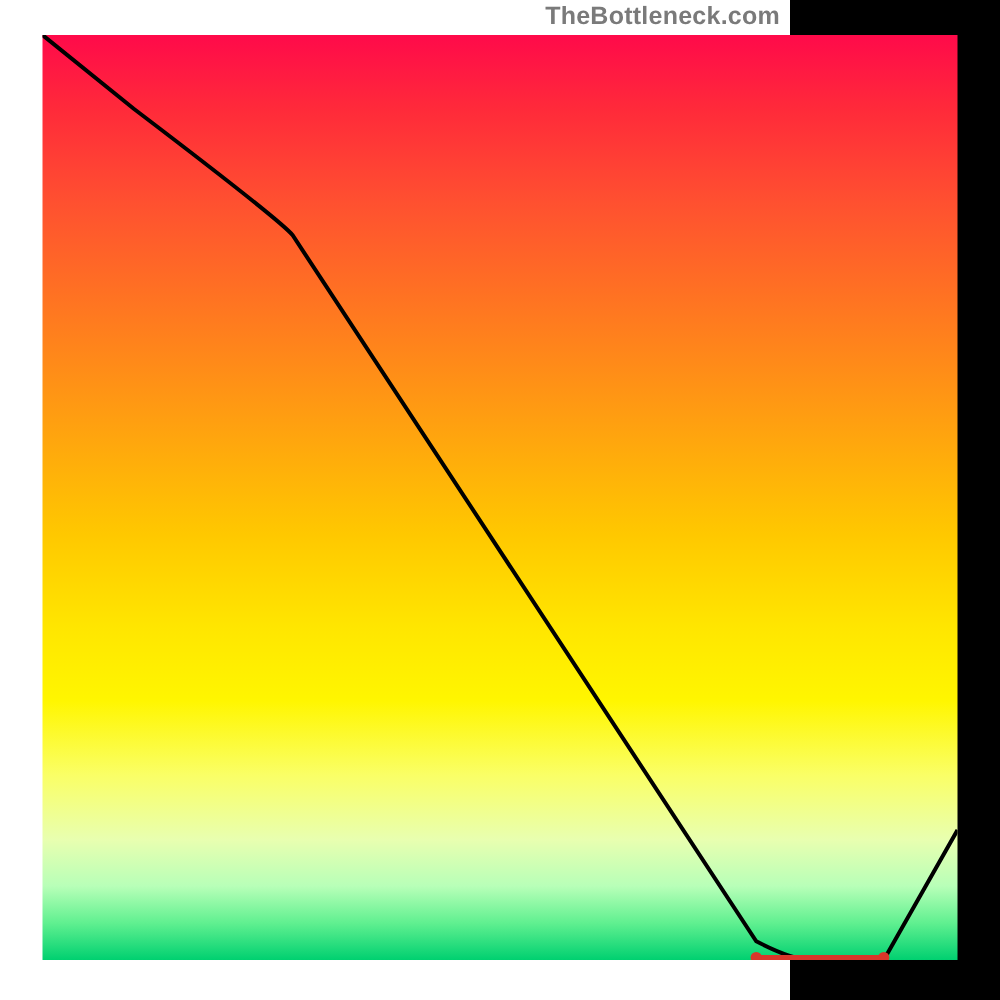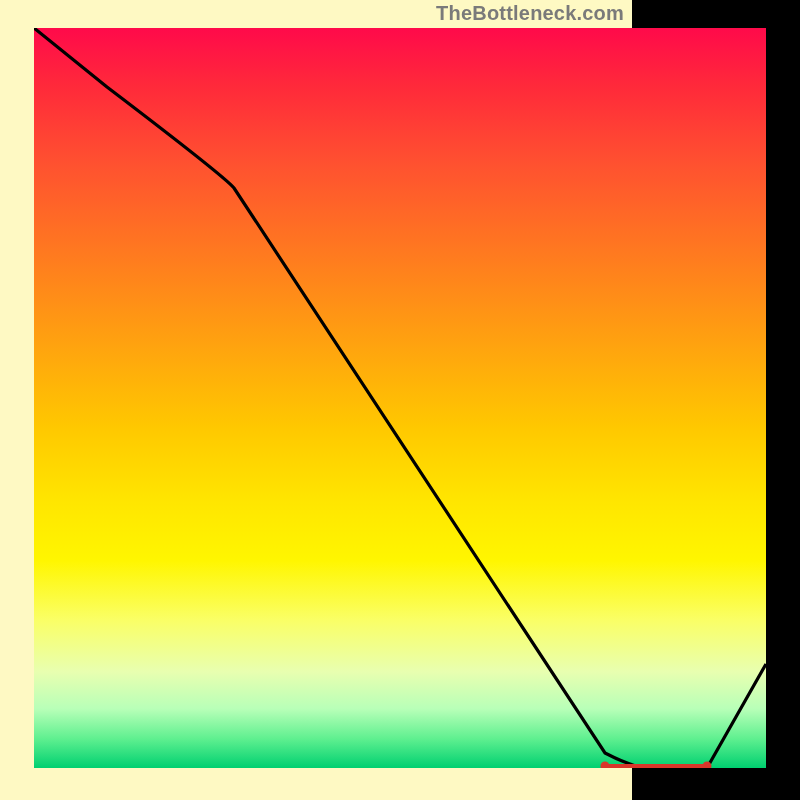--- a/index.html
+++ b/index.html
@@ -8,21 +8,21 @@
     width: 800px;
     height: 800px;
     background: #000;
     overflow: hidden;
     font-family: Arial, Helvetica, sans-serif;
   }
   .frame {
     position: relative;
     width: 632px;
     height: 800px;
-    background: #fef9c3;
+    background: #ffffff;
   }
   .watermark {
     position: absolute;
     top: 2px;
     right: 8px;
     color: #7a7a7a;
     font-size: 20px;
     font-weight: 600;
     letter-spacing: 0.2px;
   }

